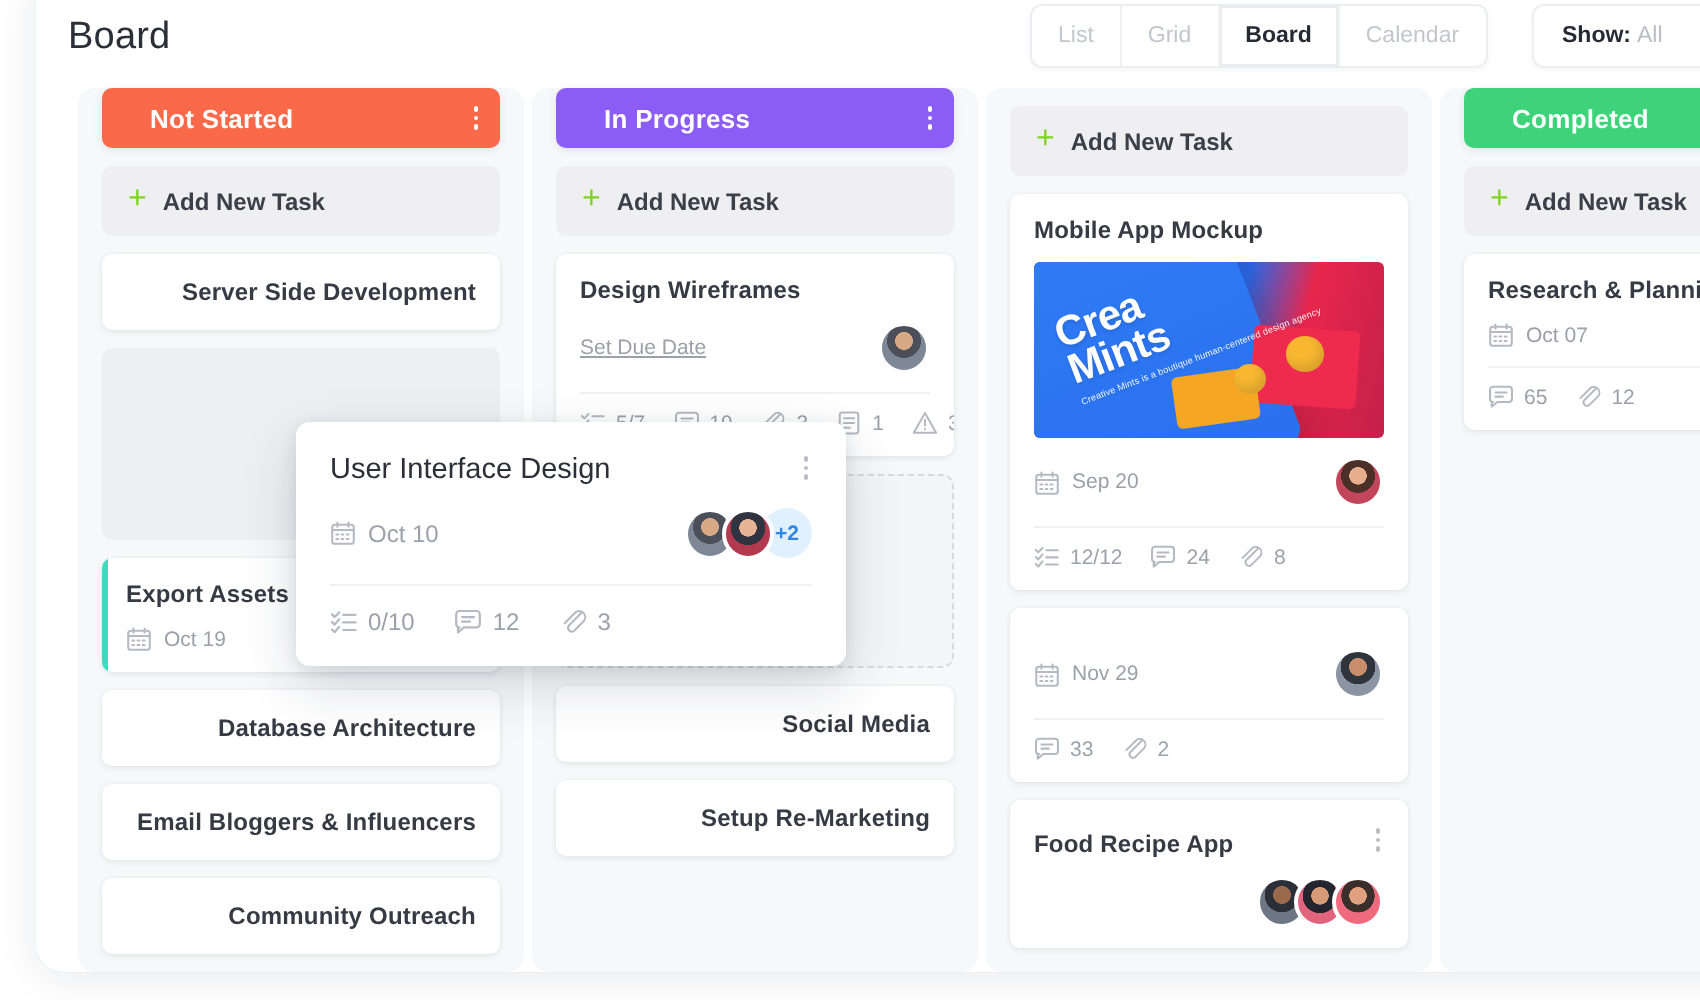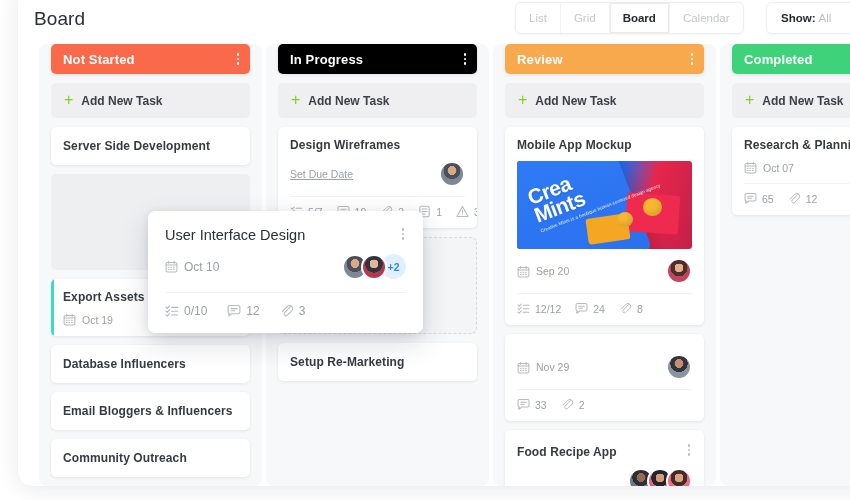--- a/index.html
+++ b/index.html
@@ -107,21 +107,21 @@
     height: 442px;
     background: #f7f8f9;
     border-radius: 8px;
   }
 
   .col-head {
     position: relative;
     height: 30px;
     border-radius: 5px;
     display: flex; align-items: center;
-    padding: 0 9px 0 12px;
+    padding: 0 9px 0 24px;
     color: #fff;
     font-size: 13px;
     font-weight: bold;
     letter-spacing: .15px;
     z-index: 3;
     box-shadow: 0 1px 4px rgba(30,40,70,.10);
   }
   .col-head .title { flex: 1; white-space: nowrap; }
 
   .kebab {
@@ -177,21 +177,21 @@
     width: 3px;
     background: #3ddcc0;
   }
   .card .card-title {
     font-size: 12px;
     color: #363a43;
     font-weight: bold;
     letter-spacing: .1px;
     white-space: nowrap;
   }
-  .card.simple { padding: 12px 12px; }
+  .card.simple { padding: 12px 12px; text-align: right; }
 
   .card-row {
     display: flex; align-items: center;
     margin-top: 9px;
   }
   .date {
     display: flex; align-items: center; gap: 6px;
     font-size: 10.5px; color: #9ba0a9;
   }
   .divider { height: 1px; background: #f0f1f3; margin: 9px 0 0; }
@@ -378,33 +378,33 @@
       <path d="M1.2 5.4h11.6M4 1.4v2.2M10 1.4v2.2" stroke-linecap="round"></path>
       <path d="M3.4 7.8h1M6.2 7.8h1M9 7.8h1M3.4 10.2h1M6.2 10.2h1M9 10.2h1" stroke-linecap="round"></path>
                     </svg>
                   </span>
           <span>Oct 19</span>
         </div>
 
       </div>
       </div>
             <div class="card simple">
-          <div class="card-title">Database Influencers</div>
+          <div class="card-title">Database Architecture</div>
         </div>
             <div class="card simple">
           <div class="card-title">Email Bloggers &amp; Influencers</div>
         </div>
             <div class="card simple">
           <div class="card-title">Community Outreach</div>
         </div>
       </div>
     </div>
         <div class="column col-1">
       <div class="col-body"></div>
-      <div class="col-head" style="background:#000000">
+      <div class="col-head" style="background:#8b5cf6">
         <span class="title">In Progress</span>
         <span class="kebab light">
               <i></i>
               <i></i>
               <i></i>
             </span>
       </div>
       <div class="col-stack">
         <div class="add-task">
           <span class="plus">+</span>
@@ -467,34 +467,29 @@
                       <path d="M7 1.6L13 12.3H1z" stroke-linejoin="round"></path>
       <path d="M7 5.3v3.1M7 10.2v.1" stroke-linecap="round"></path>
                     </svg>
                   </span>
        <span>3</span>
      </span>
               </div>
       </div>
             <div class="ph-dashed"></div>
             <div class="card simple">
+          <div class="card-title">Social Media</div>
+        </div>
+            <div class="card simple">
           <div class="card-title">Setup Re-Marketing</div>
         </div>
       </div>
     </div>
         <div class="column col-2">
       <div class="col-body"></div>
-      <div class="col-head" style="background:#f8a94e">
-        <span class="title">Review</span>
-        <span class="kebab light">
-              <i></i>
-              <i></i>
-              <i></i>
-            </span>
-      </div>
       <div class="col-stack">
         <div class="add-task">
           <span class="plus">+</span>
           <span>Add New Task</span>
         </div>
         <div class="card ">
         <div style="display:flex;align-items:flex-end">
           <div class="card-title">Mobile App Mockup</div>
         </div>
 

